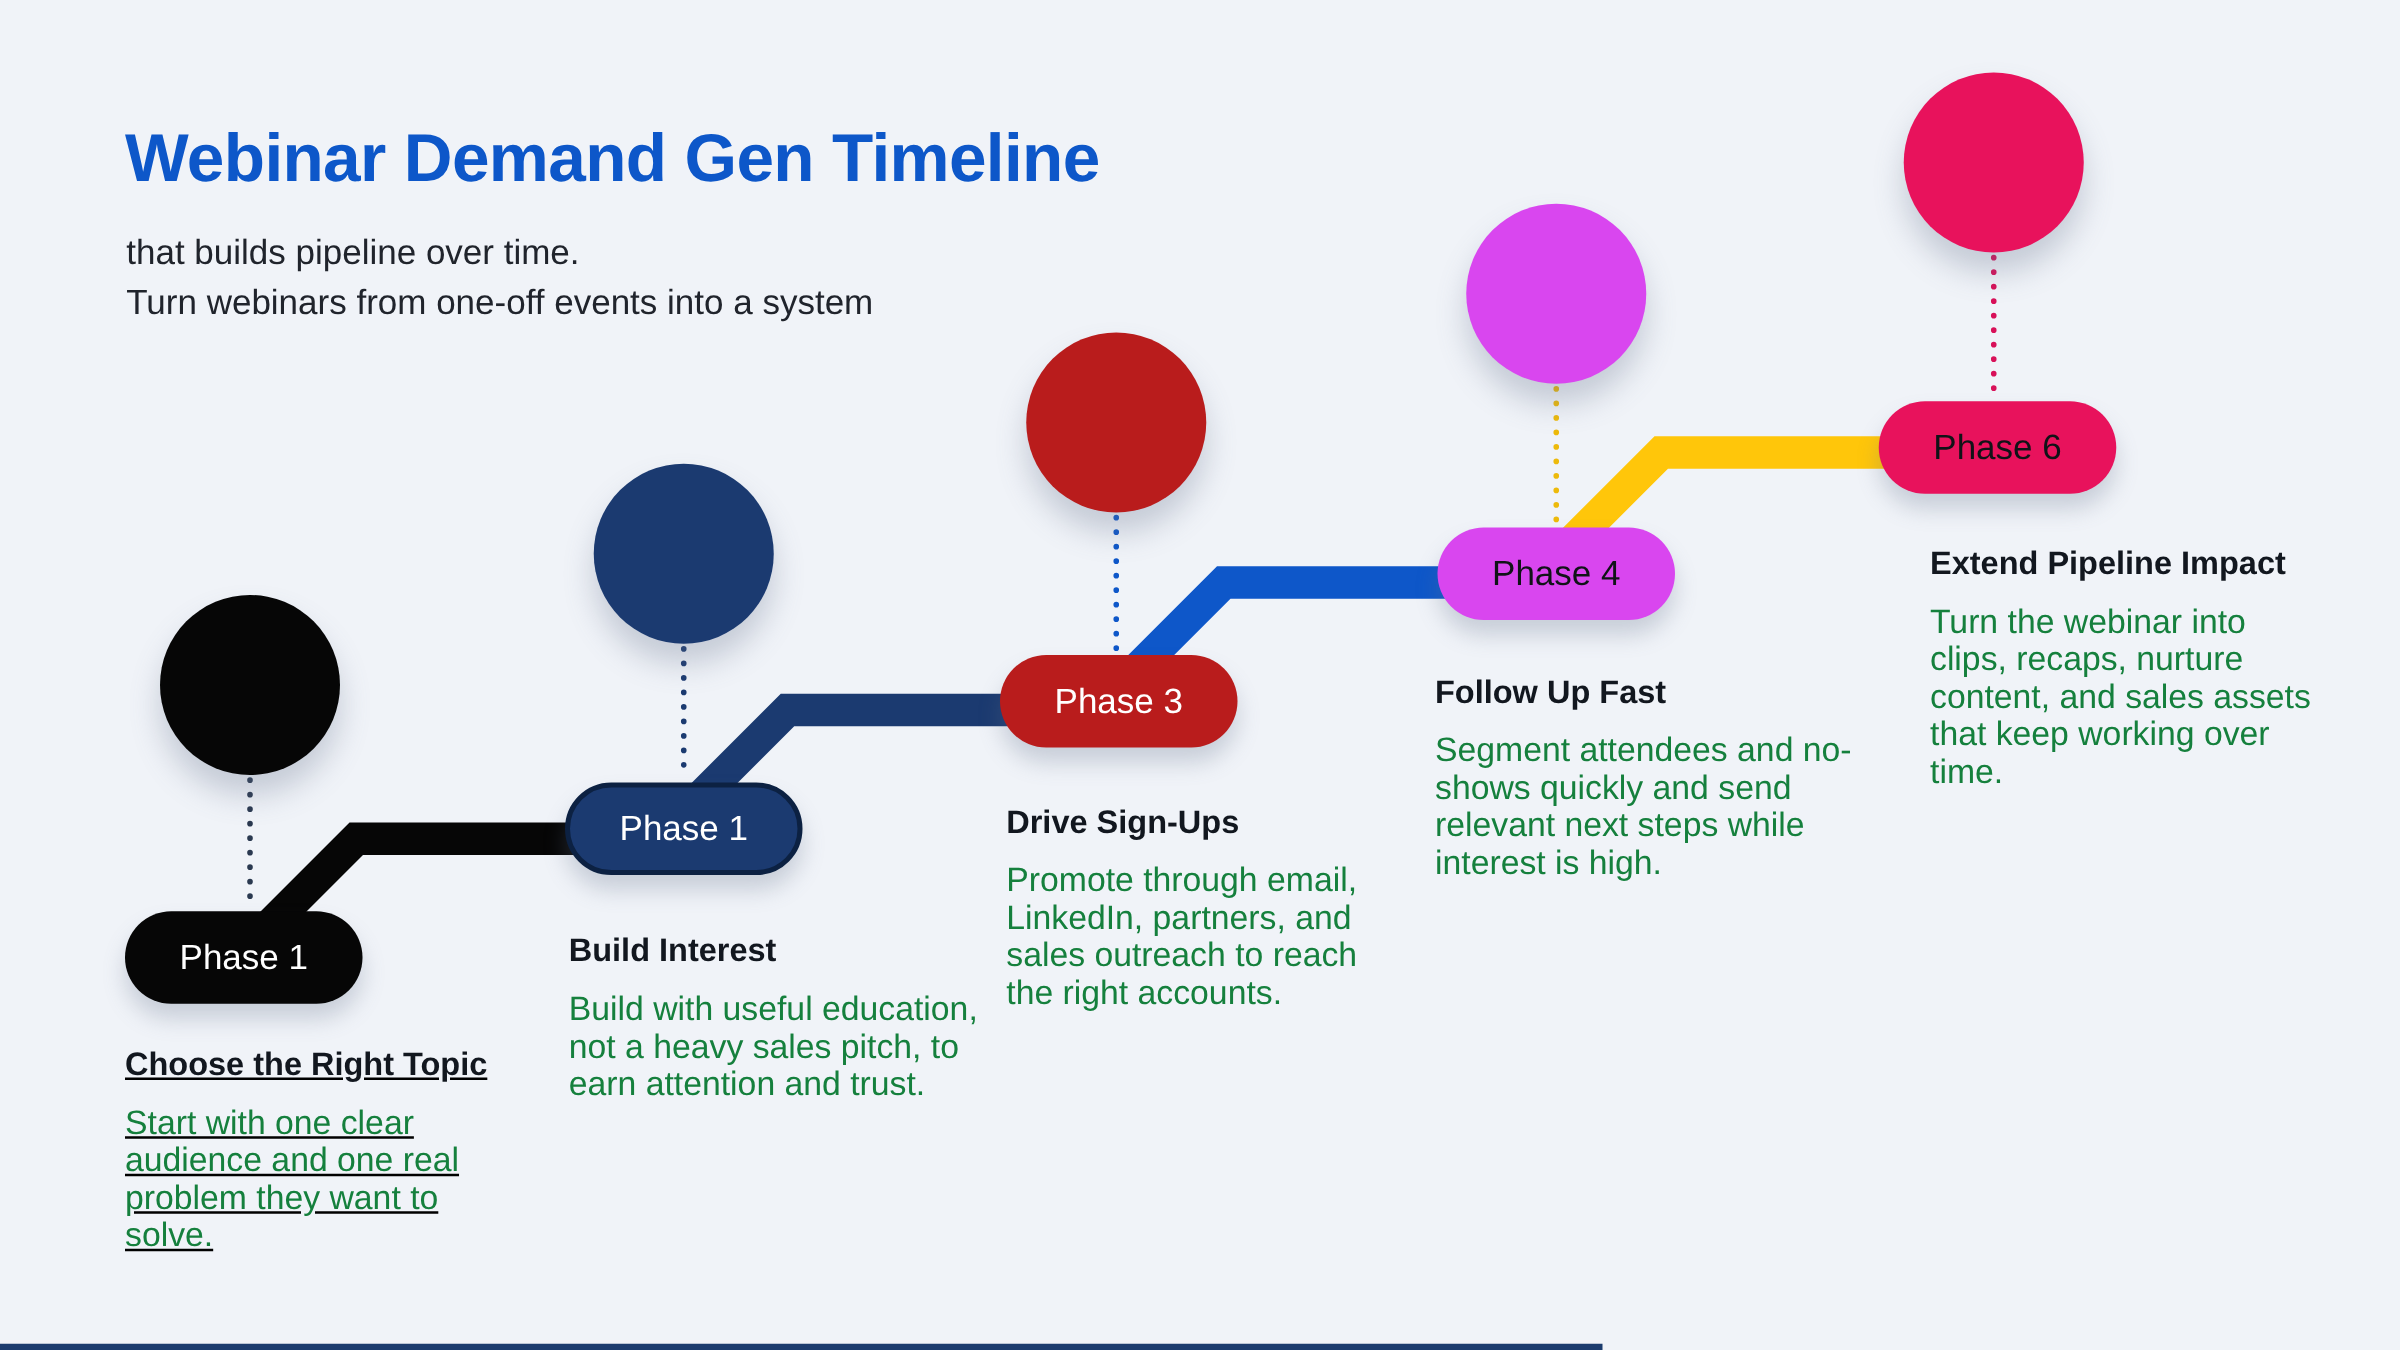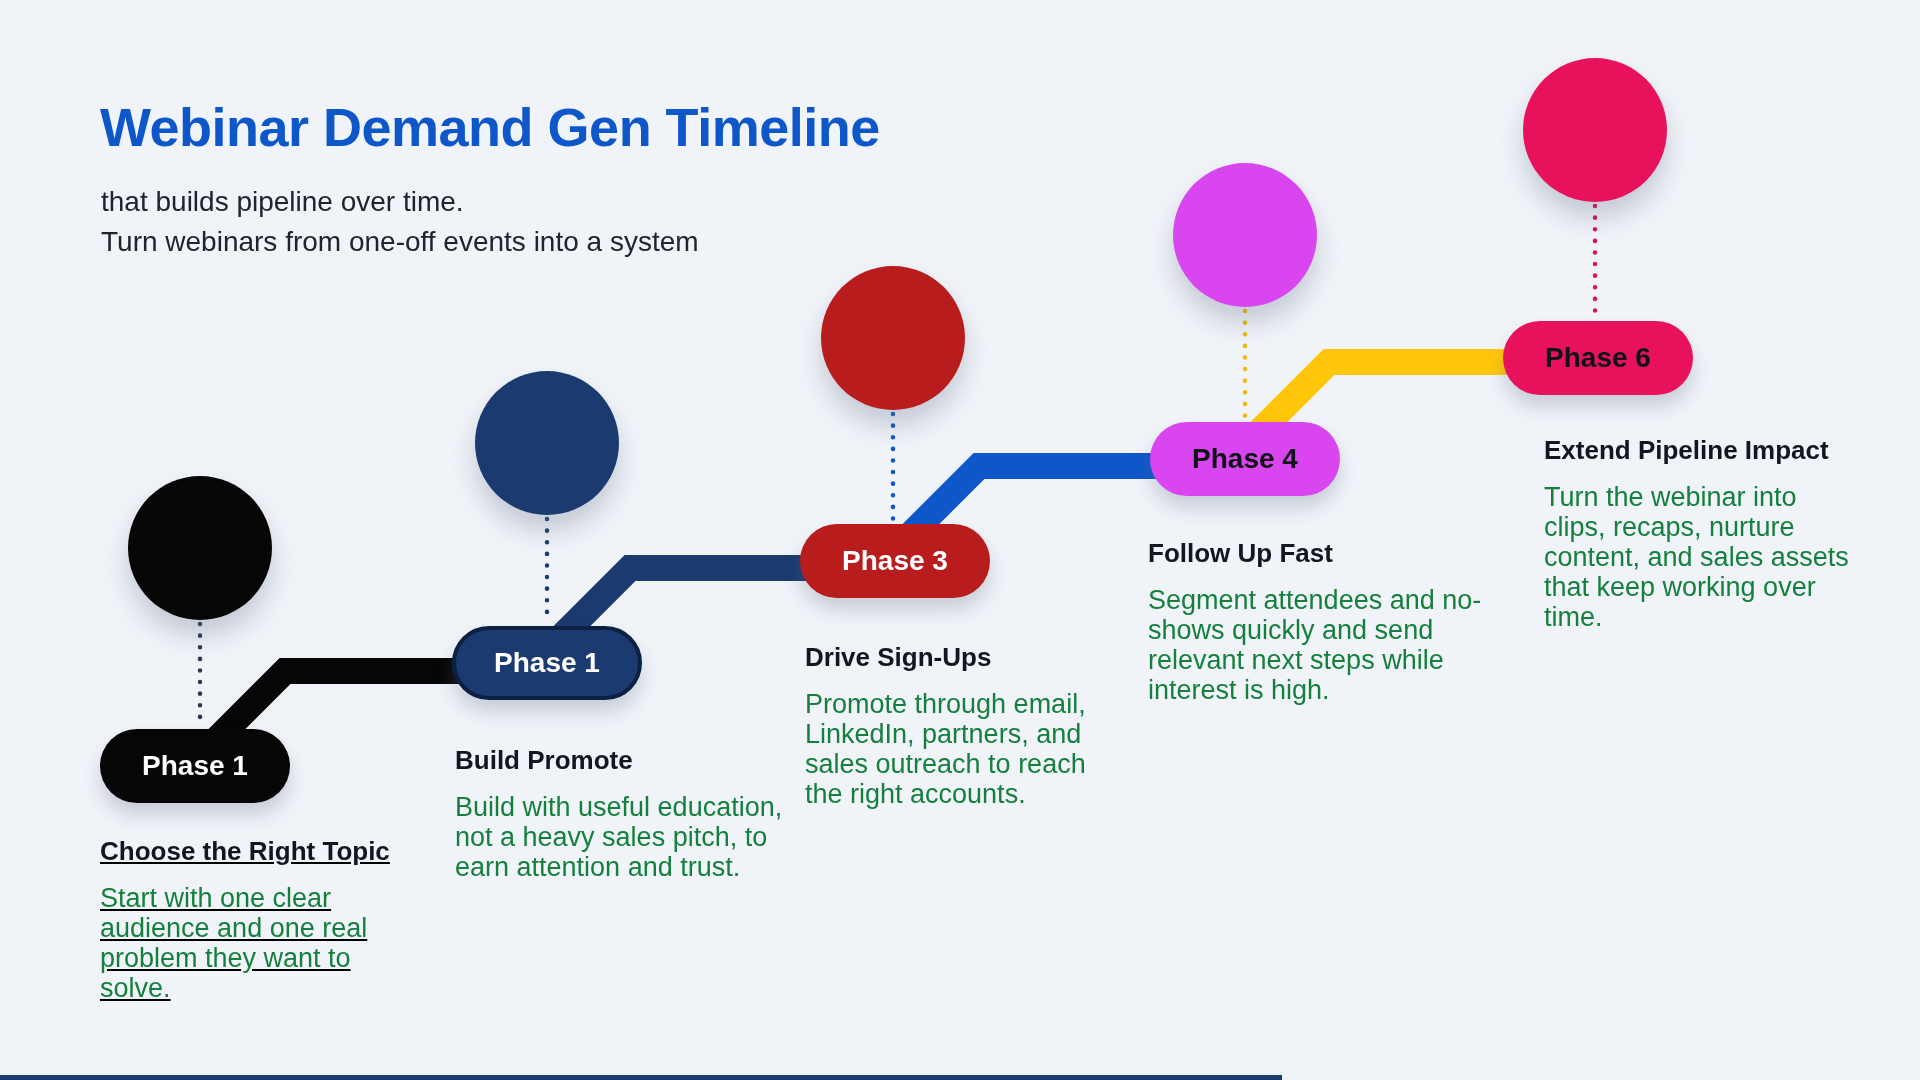--- a/index.html
+++ b/index.html
@@ -28,21 +28,21 @@
 
   .circle{
     position:absolute;z-index:3;
     width:144px;height:144px;border-radius:50%;
     box-shadow:0 16px 24px rgba(96,110,135,0.30);
   }
   .pill{
     position:absolute;z-index:4;
     width:190px;height:74px;border-radius:37px;
     display:flex;align-items:center;justify-content:center;
-    font-size:28px;font-weight:bold;
+    font-size:28px;font-weight:normal;
     box-shadow:0 12px 18px rgba(96,110,135,0.28);
     box-sizing:border-box;
   }
   .textblock{position:absolute;z-index:2;}
   .textblock h3{
     margin:0 0 16px 0;
     font-size:26px;font-weight:bold;color:#12171F;
   }
   .textblock p{
     margin:0;
@@ -114,21 +114,21 @@
   <div class="textblock text-1">
     <h3>Choose the Right Topic</h3>
     <p>Start with one clear audience and one real problem they want to solve.</p>
   </div>
 
   <div class="circle c-navy circle-2"></div>
   <div class="pill c-navy txt-white pill-border-navy pill-2">
     <span>Phase 1</span>
   </div>
   <div class="textblock text-2">
-    <h3>Build Promote</h3>
+    <h3>Build Interest</h3>
     <p>Build with useful education, not a heavy sales pitch, to earn attention and trust.</p>
   </div>
 
   <div class="circle c-blue circle-3"></div>
   <div class="pill c-blue txt-white pill-3">
     <span>Phase 3</span>
   </div>
   <div class="textblock text-3">
     <h3>Drive Sign-Ups</h3>
     <p>Promote through email, LinkedIn, partners, and sales outreach to reach the right accounts.</p>

